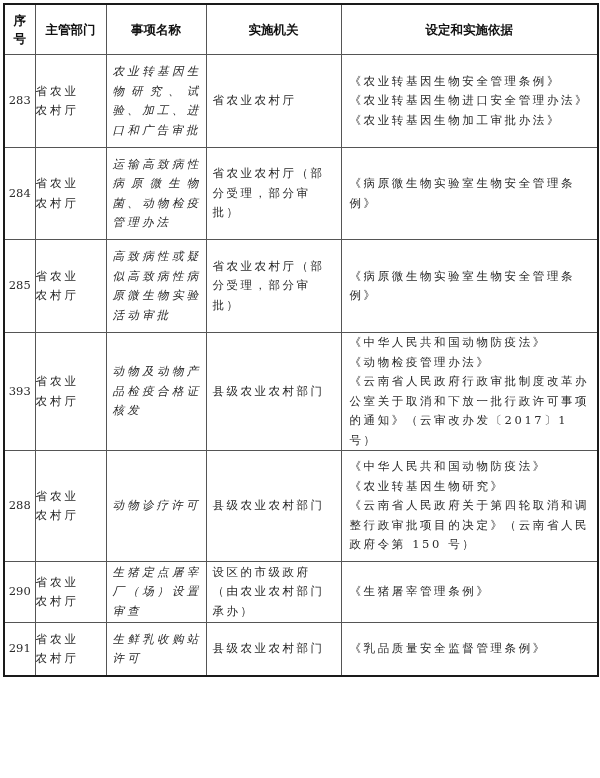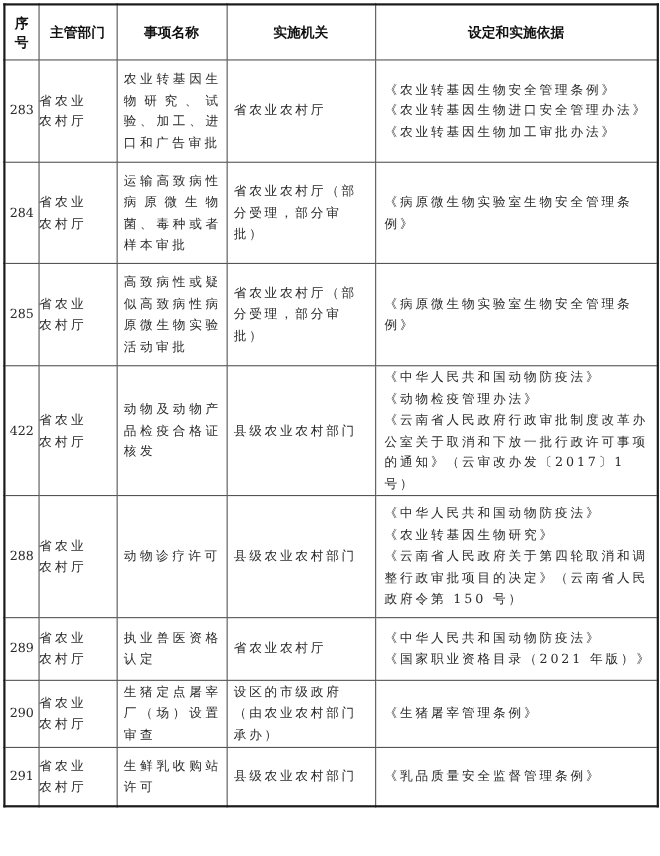--- a/index.html
+++ b/index.html
@@ -24,21 +24,21 @@
     font-family: "DejaVu Sans", "Liberation Sans", sans-serif;
     font-weight: bold;
     font-size: 12.5px;
     color: #111;
     text-align: center;
     height: 49px;
     line-height: 18px;
   }
   .c-no { text-align: center; font-size: 12px; margin-top: 26px; }
   .c-dept { text-align: left; letter-spacing: 3px; }
-  .c-item { text-align: left; padding: 0 4px 0 6px !important; letter-spacing: 3.2px; text-align: justify; }
+  .c-item { text-align: left; padding: 0 4px 0 6px !important; letter-spacing: 3.2px; text-align: justify; font-style: italic; }
   .c-org { text-align: left; padding: 0 4px 0 6px !important; letter-spacing: 2.5px; margin-left: 24px; }
   .c-basis { text-align: left; padding: 0 4px 0 8px !important; letter-spacing: 2.6px; }
   .basis-line { display: block; }
   .row-283 td { height: 92px; }
   .row-284 td { height: 91px; }
   .row-285 td { height: 92px; }
   .row-286 td { height: 109px; }
   .row-287 td { height: 51px; }
   .row-288 td { height: 110px; }
   .row-289 td { height: 56px; }
@@ -85,42 +85,42 @@
         <span class="basis-line">《农业转基因生物加工审批办法》</span>
       </td>
     </tr>
 
     <tr class="row-284">
       <td class="c-no">284</td>
       <td class="c-dept">
         <span class="dept-line">省农业</span>
         <span class="dept-line">农村厅</span>
       </td>
-      <td class="c-item">运输高致病性病原微生物菌、毒种或者样本审批</td>
+      <td class="c-item">运输高致病性病原微生物菌、动物检疫管理办法</td>
       <td class="c-org">省农业农村厅（部分受理，部分审批）</td>
       <td class="c-basis">
         <span class="basis-line">《病原微生物实验室生物安全管理条例》</span>
       </td>
     </tr>
 
     <tr class="row-285">
       <td class="c-no">285</td>
       <td class="c-dept">
         <span class="dept-line">省农业</span>
         <span class="dept-line">农村厅</span>
       </td>
       <td class="c-item">高致病性或疑似高致病性病原微生物实验活动审批</td>
       <td class="c-org">省农业农村厅（部分受理，部分审批）</td>
       <td class="c-basis">
         <span class="basis-line">《病原微生物实验室生物安全管理条例》</span>
       </td>
     </tr>
 
     <tr class="row-286">
-      <td class="c-no">422</td>
+      <td class="c-no">393</td>
       <td class="c-dept">
         <span class="dept-line">省农业</span>
         <span class="dept-line">农村厅</span>
       </td>
       <td class="c-item">动物及动物产品检疫合格证核发</td>
       <td class="c-org">县级农业农村部门</td>
       <td class="c-basis">
         <span class="basis-line">《中华人民共和国动物防疫法》</span>
         <span class="basis-line">《动物检疫管理办法》</span>
         <span class="basis-line">《云南省人民政府行政审批制度改革办公室关于取消和下放一批行政许可事项的通知》（云审改办发〔2017〕1号）</span>
@@ -136,33 +136,20 @@
       </td>
       <td class="c-item">动物诊疗许可</td>
       <td class="c-org">县级农业农村部门</td>
       <td class="c-basis">
         <span class="basis-line">《中华人民共和国动物防疫法》</span>
         <span class="basis-line">《农业转基因生物研究》</span>
         <span class="basis-line">《云南省人民政府关于第四轮取消和调整行政审批项目的决定》（云南省人民政府令第 150 号）</span>
       </td>
     </tr>
 
-    <tr class="row-289">
-      <td class="c-no">289</td>
-      <td class="c-dept">
-        <span class="dept-line">省农业</span>
-        <span class="dept-line">农村厅</span>
-      </td>
-      <td class="c-item">执业兽医资格认定</td>
-      <td class="c-org">省农业农村厅</td>
-      <td class="c-basis">
-        <span class="basis-line">《中华人民共和国动物防疫法》</span>
-        <span class="basis-line">《国家职业资格目录（2021 年版）》</span>
-      </td>
-    </tr>
 
     <tr class="row-290">
       <td class="c-no">290</td>
       <td class="c-dept">
         <span class="dept-line">省农业</span>
         <span class="dept-line">农村厅</span>
       </td>
       <td class="c-item">生猪定点屠宰厂（场）设置审查</td>
       <td class="c-org">设区的市级政府（由农业农村部门承办）</td>
       <td class="c-basis">

